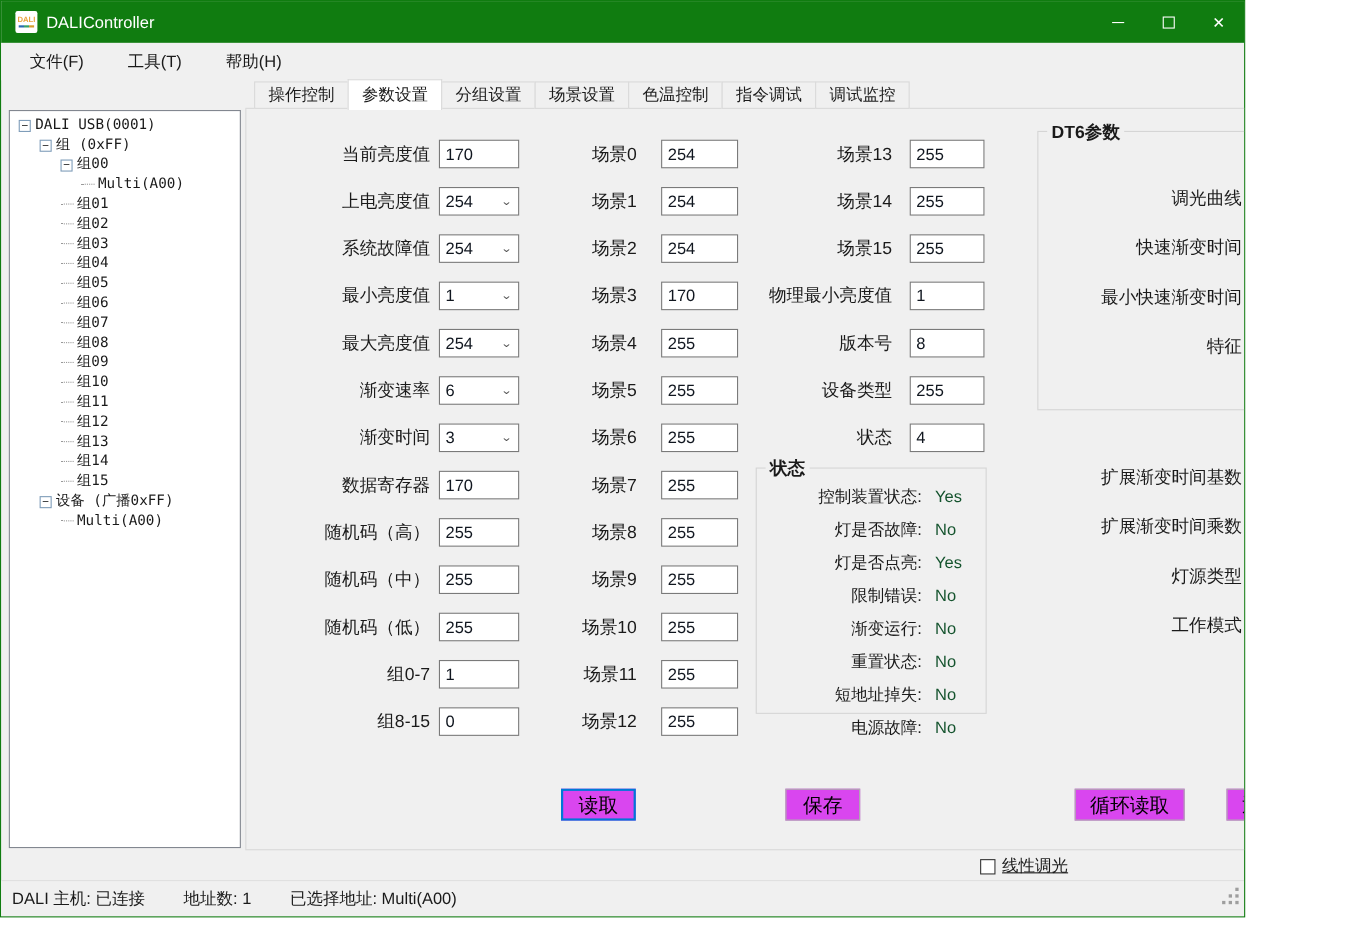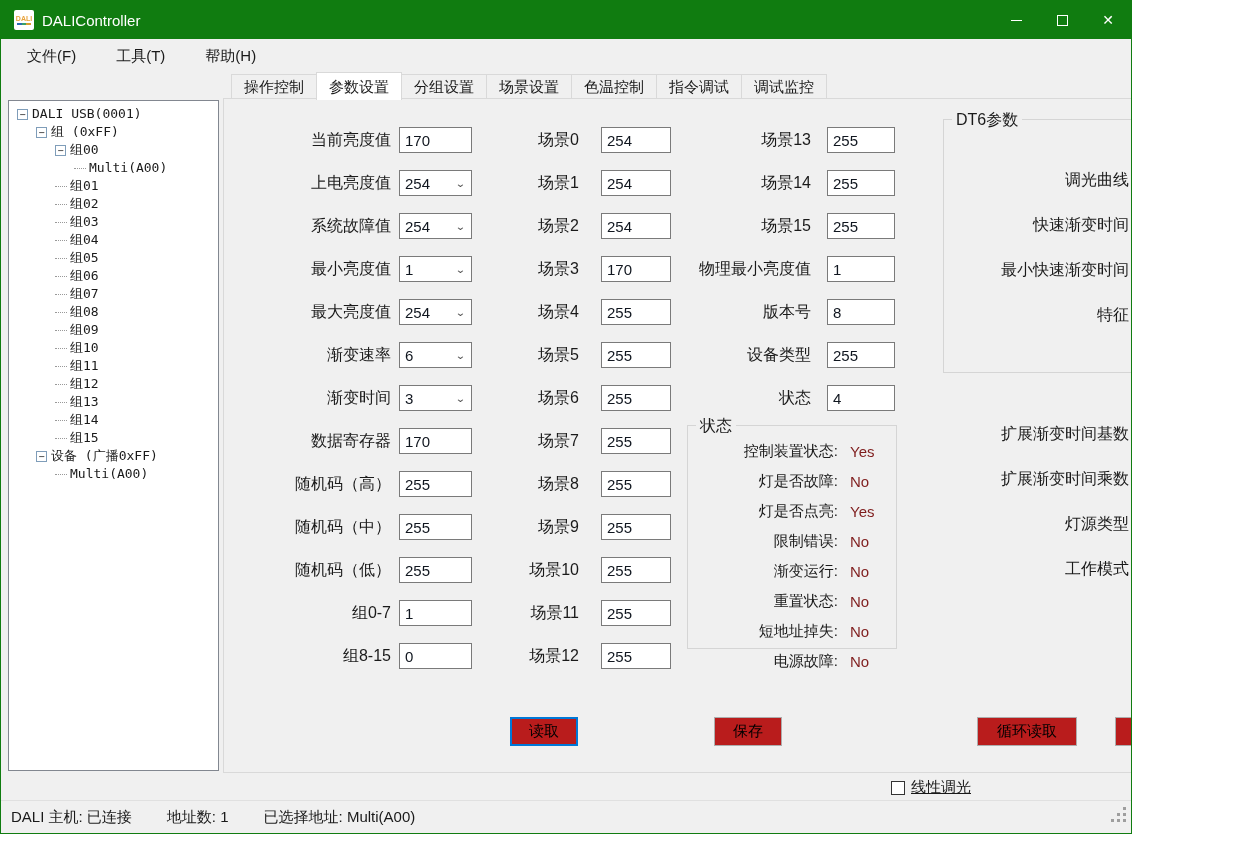--- a/index.html
+++ b/index.html
@@ -65,32 +65,32 @@
   #col1 { left:240px; top:126px; --lw:150px; --gap:8px; --cw:73px; }
   #col2 { left:500px; top:126px; --lw:78px;  --gap:22px; --cw:70px; }
   #col3 { left:686px; top:126px; --lw:124px; --gap:16px; --cw:68px; }
   #dt6-rows   { left:946px; top:166px; --lw:182px; --gap:10px; --cw:68px; }
   #dali2-rows { left:946px; top:420px; --lw:182px; --gap:10px; --cw:68px; }
   #dt6-rows .frow, #dali2-rows .frow { margin-bottom:19px; }
 
   
   .groupbox { position:absolute; border:1px solid #d5d5d5; }
   .groupbox .gb-title { position:absolute; top:-10px; left:8px; background:#f0f0f0;
-    padding:0 4px; font-size:16px; }
+    padding:0 4px; font-size:16px;font-weight:bold; }
   #status-group { left:686px; top:424px; width:210px; height:224px; padding-top:10px; }
   #dt6-group   { left:942px; top:118px; width:284px; height:254px; }
   #dali2-group { left:942px; top:383px; width:284px; height:265px; }
 
   .srow { display:flex; height:30px; align-items:center; }
   .slabel { width:150px; text-align:right; font-size:15px; white-space:nowrap; }
-  .svalue { margin-left:12px; font-size:15px; color:#7f1d1d; }
-
-  
-  .btn { position:absolute; height:29px; background:#b91c1c; border:1px solid #adadad;
-    font-size:15px; display:flex; align-items:center; justify-content:center; }
+  .svalue { margin-left:12px; font-size:15px; color:#14532d; }
+
+  
+  .btn { position:absolute; height:29px; background:#d946ef; border:1px solid #adadad;
+    font-size:18px; display:flex; align-items:center; justify-content:center; }
   .btn.focused { border:2px solid #0078d7; }
   #btn-read { left:509px; top:716px; width:68px; }
   #btn-save { left:713px; top:716px; width:68px; }
   #btn-loop-read { left:976px; top:716px; width:100px; }
   #btn-exit-loop { left:1114px; top:716px; width:100px; }
 
   
   .chk-row { position:absolute; left:890px; top:777px; display:flex;
     align-items:center;text-decoration:underline; }
   .chk-box { width:14px; height:14px; border:1px solid #333; background:#fff;

